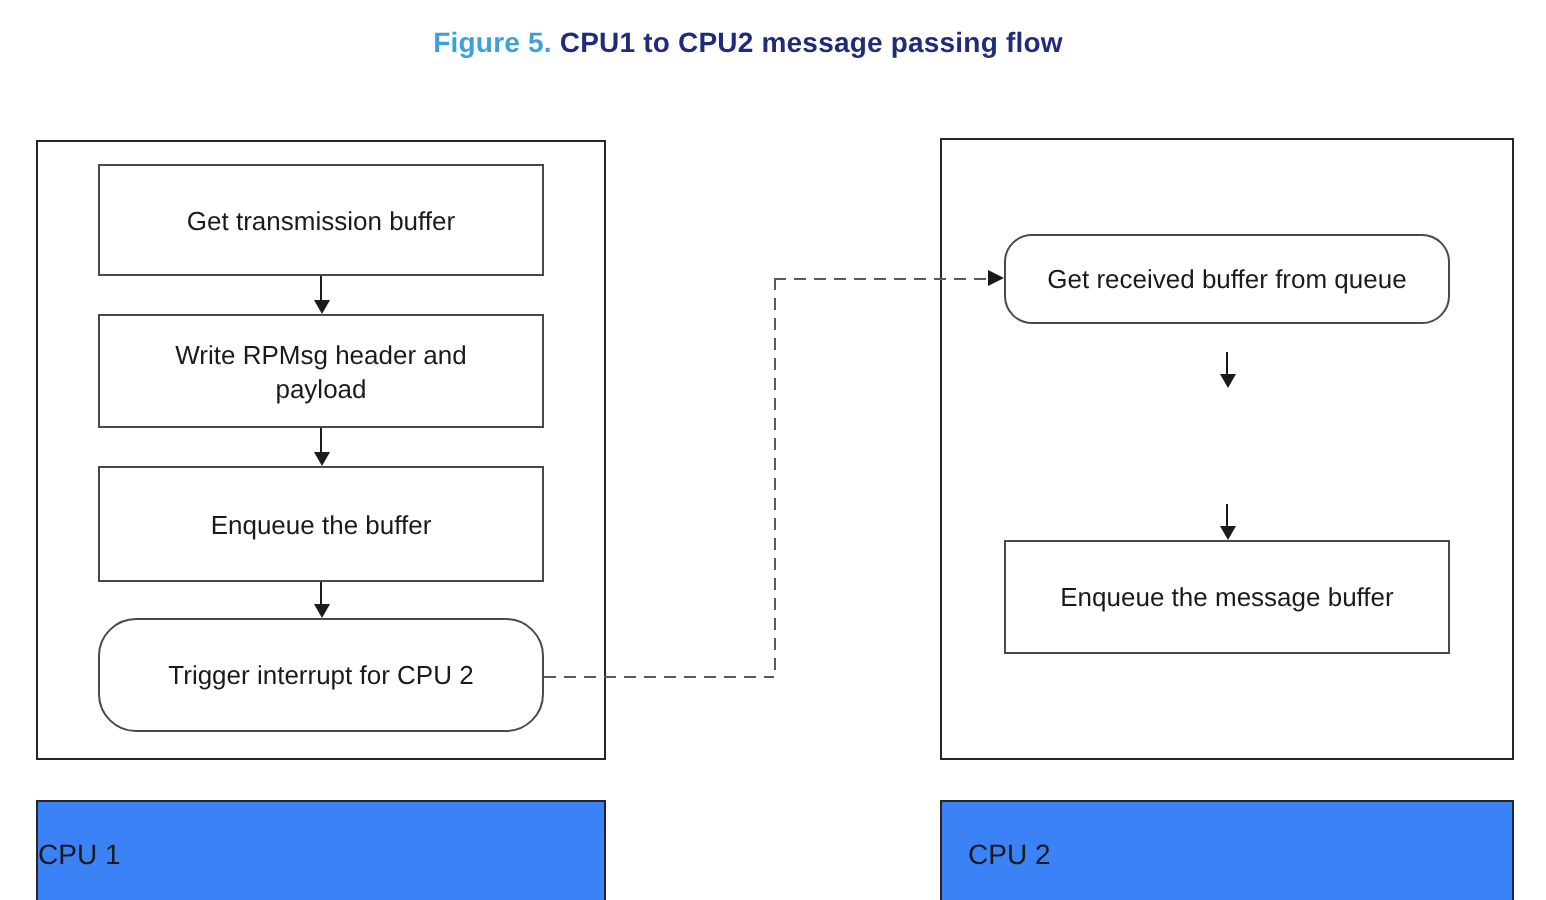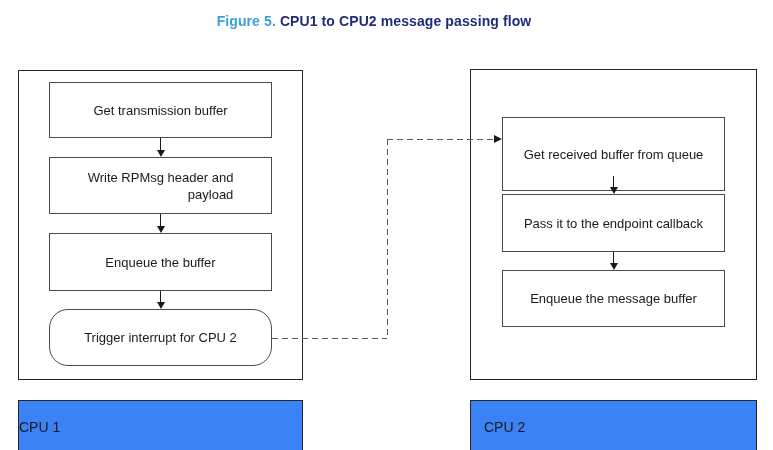--- a/index.html
+++ b/index.html
@@ -48,33 +48,33 @@
   .cpu-label-box.cpu1{left:18px;top:380px;width:285px;height:53px;}
   .cpu-label-box.cpu2{left:470px;top:380px;width:287px;height:53px;padding-left:13px;}
 
   .node{
     position:absolute;
     width:223px;
     background:#ffffff;
     border:1px solid var(--box-border);
     box-sizing:border-box;
     display:flex;align-items:center;justify-content:center;
-    text-align:right;
+    text-align:center;
     font-size:13px;
     line-height:17px;
     color:var(--ink);
     white-space:pre-line;
   }
   .l-node{left:49px;}
   .r-node{left:502px;}
   .l-n1{top:82px;height:56px;}
   .l-n2{top:157px;height:57px;}
   .l-n3{top:233px;height:58px;}
   .l-n4{top:309px;height:57px;border-radius:19px;}
-  .r-n1{top:117px;height:74px;}
+  .r-n1{top:117px;height:45px;border-radius:14px;}
   .r-n2{top:194px;height:58px;}
   .r-n3{top:270px;height:57px;}
 
   .vline{
     position:absolute;width:1px;background:var(--ink);
   }
   .vl-l{left:160px;}
   .vl-r{left:613px;}
   .vl-a1{top:138px;height:12px;}
   .vl-a2{top:214px;height:12px;}
@@ -136,21 +136,20 @@
     <span>CPU 2</span>
   </div>
 
   <div class="node l-node l-n1">Get transmission buffer</div>
   <div class="node l-node l-n2">Write RPMsg header and
 payload</div>
   <div class="node l-node l-n3">Enqueue the buffer</div>
   <div class="node l-node l-n4">Trigger interrupt for CPU 2</div>
 
   <div class="node r-node r-n1">Get received buffer from queue</div>
-  <div class="node r-node r-n2">Pass it to the endpoint callback</div>
   <div class="node r-node r-n3">Enqueue the message buffer</div>
 
   <div class="vline vl-l vl-a1"></div>
   <div class="head-down hd-l hd-a1"></div>
   <div class="vline vl-l vl-a2"></div>
   <div class="head-down hd-l hd-a2"></div>
   <div class="vline vl-l vl-a3"></div>
   <div class="head-down hd-l hd-a3"></div>
 
   <div class="vline vl-r vl-ra1"></div>

